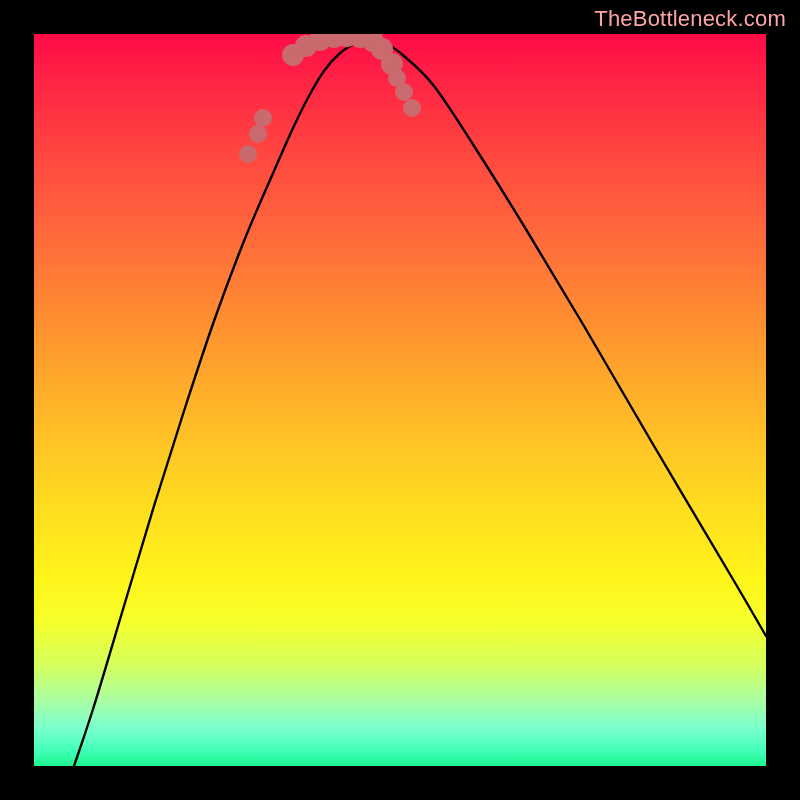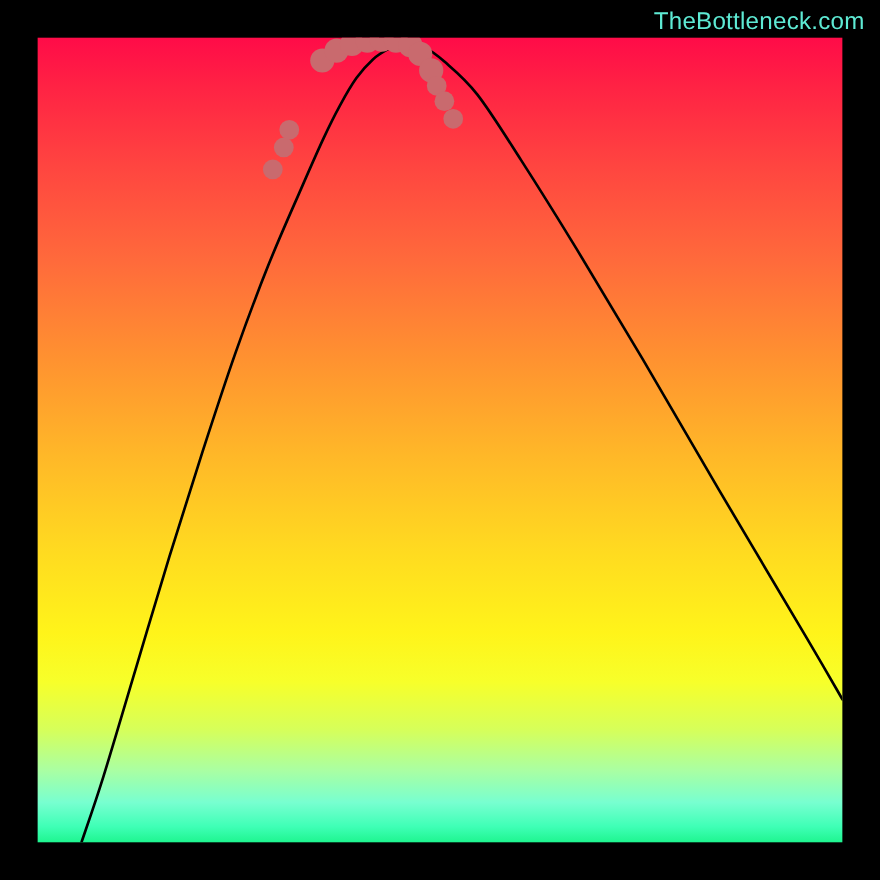--- a/index.html
+++ b/index.html
@@ -52,21 +52,21 @@
     position: absolute;
     inset: 0;
     width: 100%;
     height: 100%;
     display: block;
   }
   .watermark {
     position: absolute;
     top: 6px;
     right: 14px;
-    color: #5eead4;
+    color: #fca5a5;
     font-size: 22px;
     font-weight: 500;
     letter-spacing: 0.2px;
     user-select: none;
   }
 </style>
 </head>
 <body>
 
 <div class="frame">

